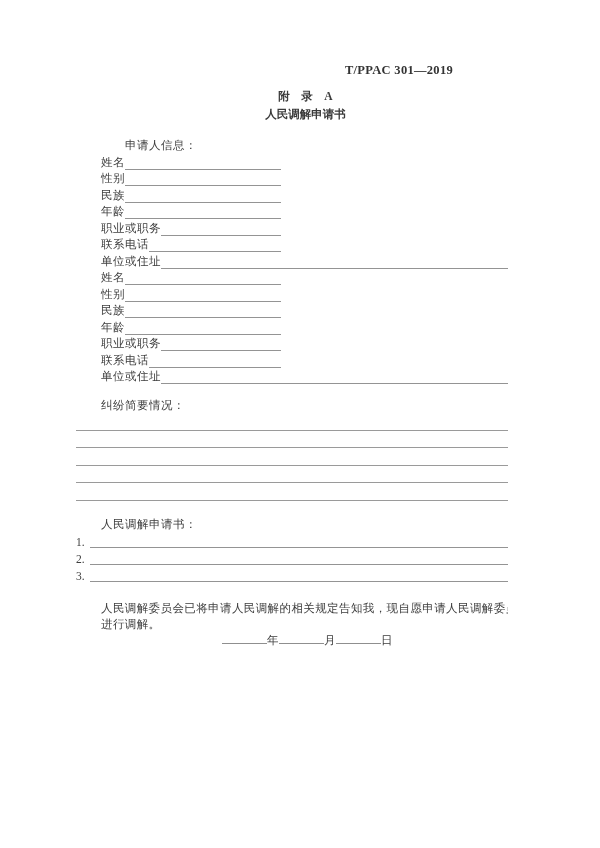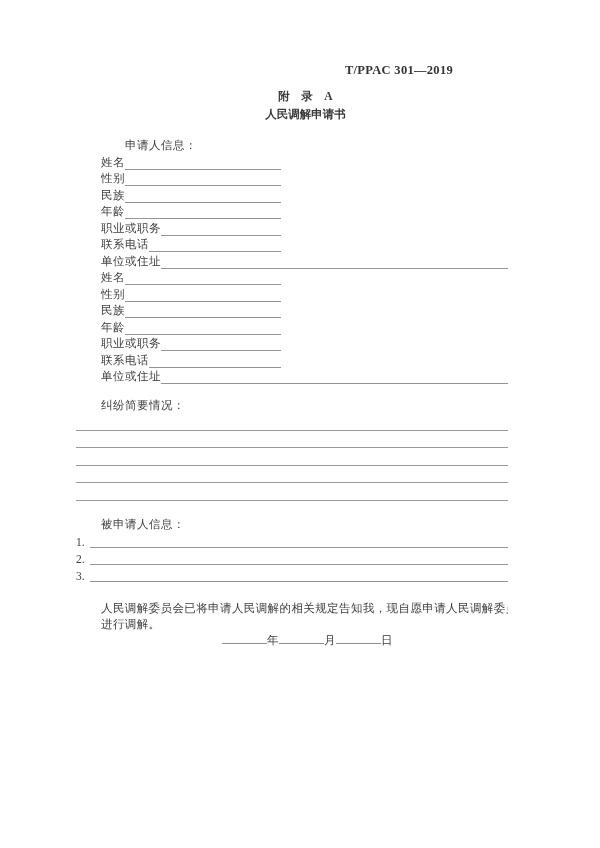--- a/index.html
+++ b/index.html
@@ -170,21 +170,21 @@
         <span class="blank"></span>
     </div>
 
     <div class="sec-title dispute">纠纷简要情况：</div>
     <div class="blank-line"></div>
     <div class="blank-line"></div>
     <div class="blank-line"></div>
     <div class="blank-line"></div>
     <div class="blank-line"></div>
 
-    <div class="sec-title requests">被申请人信息：</div>
+    <div class="sec-title requests">人民调解申请书：</div>
     <div class="numbered-row">
       <span class="item-number">1.</span>
         <span class="blank"></span>
     </div>
     <div class="numbered-row">
       <span class="item-number">2.</span>
         <span class="blank"></span>
     </div>
     <div class="numbered-row">
       <span class="item-number">3.</span>

